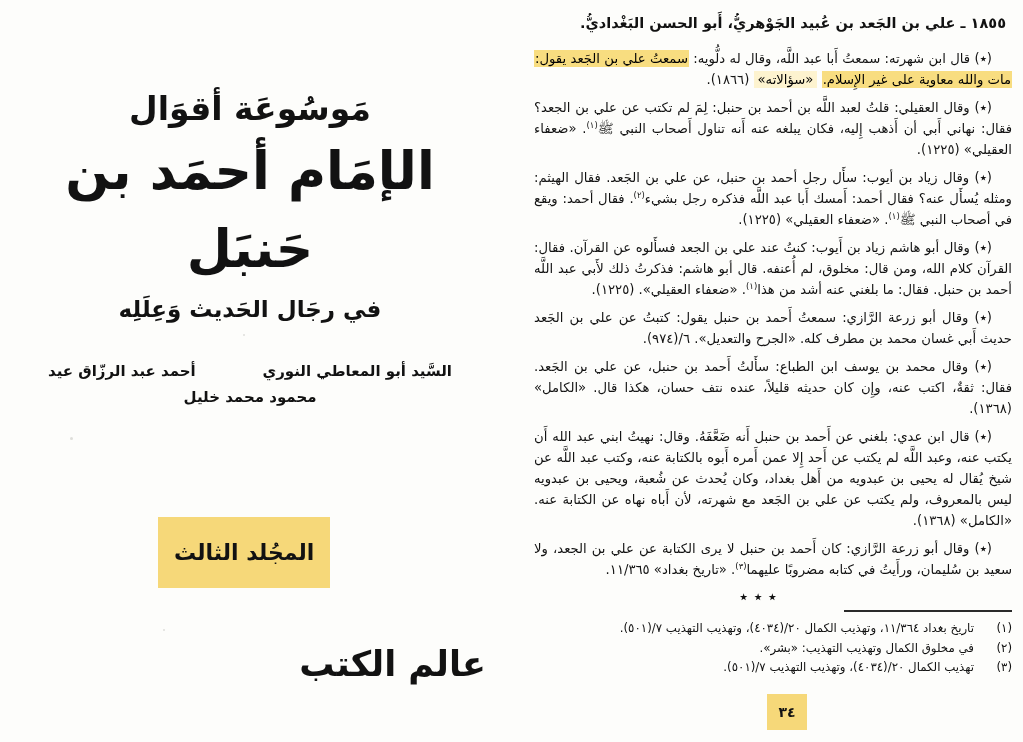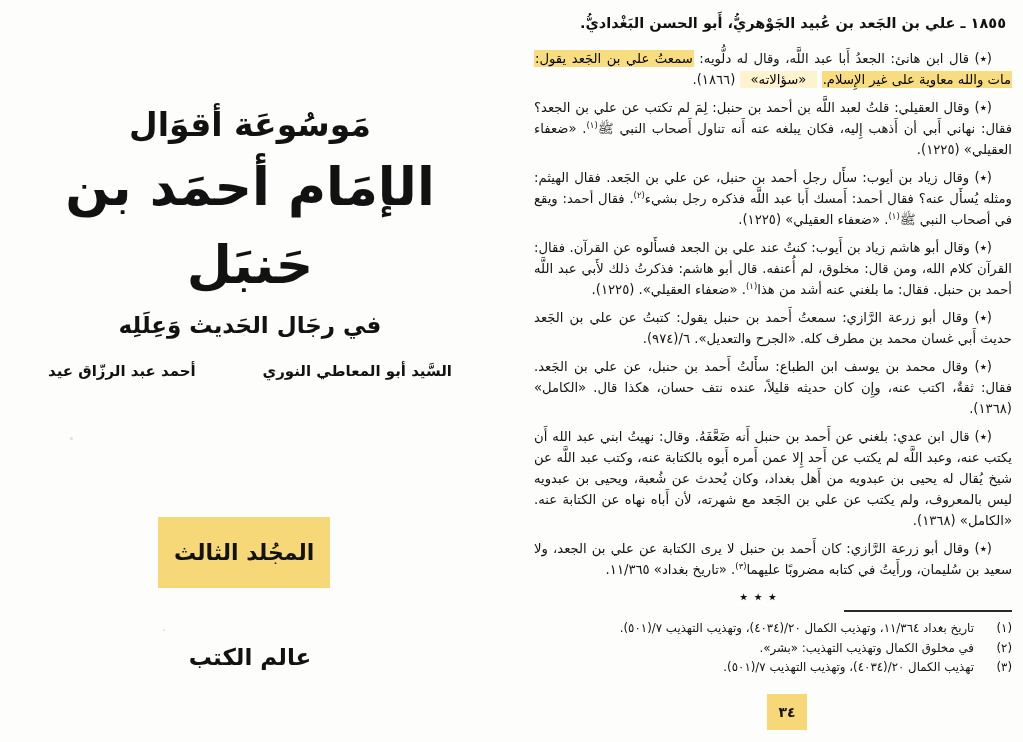--- a/index.html
+++ b/index.html
@@ -10,52 +10,52 @@
     overflow:hidden;
   }
   .spread{
     position:relative;width:1023px;height:742px;
     background:var(--page-bg,#fdfdfb);
     color:var(--ink,#121212);
   }
 
   
   .page-left{position:absolute;left:0;top:0;width:512px;height:742px;}
-  .cover-title{position:absolute;top:86px;left:14px;width:472px;text-align:center;direction:rtl;margin-top:16px;}
+  .cover-title{position:absolute;top:86px;left:14px;width:472px;text-align:center;direction:rtl;}
   .cover-title .l1{font-size:33px;font-weight:bold;line-height:1.4;}
   .cover-title .l2{font-size:52px;font-weight:bold;line-height:1.5;letter-spacing:-1px;}
   .cover-title .l3{font-size:23px;font-weight:bold;line-height:1.5;margin-top:4px;}
   .byline{position:absolute;top:348px;left:40px;width:420px;direction:rtl;text-align:center;}
   .byline-label{font-size:16px;font-weight:bold;}
   .compilers-row{display:flex;justify-content:space-between;margin:14px 8px 0 8px;font-size:15px;font-weight:bold;}
   .compiler-center{margin-top:8px;font-size:15px;font-weight:bold;}
   .volume-badge{
     position:absolute;left:158px;top:517px;
     background:var(--hl-strong,#f6d879);
     padding:23px 16px;font-size:22px;font-weight:bold;direction:rtl;white-space:nowrap;
   }
   .publisher{
-    position:absolute;top:644px;left:14px;width:472px;text-align:center;
-    font-size:23px;font-weight:bold;direction:rtl;letter-spacing:1px;
+    position:absolute;top:644px;left:14px;width:472px;text-align:right;
+    font-size:35px;font-weight:bold;direction:rtl;letter-spacing:1px;
   }
 
   
   .page-right{
     position:absolute;left:534px;top:12px;width:478px;
     direction:rtl;text-align:right;
   }
   .entry-heading{
     margin:0 6px 13px 0;font-size:14.5px;font-weight:bold;line-height:1.6;text-align:right;
   }
   .para{
     margin:0 0 7px 0;font-size:13.2px;line-height:21px;
     text-align:justify;text-indent:20px;
   }
   mark.hl{background:var(--hl,#f8dd80);padding:1px 1px;box-decoration-break:clone;-webkit-box-decoration-break:clone;}
-  mark.hl-light{background:var(--hl-light,#fdf3cf);padding:1px 11px;}
+  mark.hl-light{background:var(--hl-light,#fdf3cf);padding:1px 4px;}
   sup.fn-ref{font-size:8.5px;line-height:0;}
   .separator{
     text-align:center;font-size:16px;font-weight:bold;letter-spacing:8px;
     margin:2px 30px 4px 0;
   }
   .fn-divider{
     width:168px;height:0;border-top:2px solid #2a2a2a;
     margin:4px 0 7px auto;
   }
   .footnotes{font-size:11.8px;line-height:19.5px;}
@@ -82,36 +82,37 @@
       <div class="l1">مَوسُوعَة أقوَال</div>
       <div class="l2">الإمَام أحمَد بن حَنبَل</div>
       <div class="l3">في رجَال الحَديث وَعِلَلِه</div>
     </div>
 
     <div class="byline">
       <div class="compilers-row">
         <span>السَّيد أبو المعاطي النوري</span>
         <span>أحمد عبد الرزّاق عيد</span>
       </div>
+      <div class="compiler-center">محمود محمد خليل</div>
     </div>
 
     <div class="volume-badge">المجُلد الثالث</div>
 
     <div class="publisher">عالم الكتب</div>
 
     <span class="speck" style="left:70px;top:437px;width:3px;height:3px;"></span>
     <span class="speck" style="left:163px;top:629px;width:2px;height:2px;"></span>
     <span class="speck" style="left:243px;top:334px;width:2px;height:2px;"></span>
   </div>
 
   <div class="page-right">
     <h1 class="entry-heading">١٨٥٥ ـ علي بن الجَعد بن عُبيد الجَوْهريُّ، أَبو الحسن البَغْداديُّ.</h1>
 
     <div>
-        <p class="para"><span>(٭) قال ابن هانئ: الجعدُ أَبا عبد اللَّه، وقال له دلُّويه: </span><mark class="hl">سمعتُ علي بن الجَعد يقول: مات والله معاوية على غير الإِسلام.</mark><span> </span><mark class="hl-light">«سؤالاته»</mark><span> (١٨٦٦).</span></p>
+        <p class="para"><span>(٭) قال ابن شهرته: سمعتُ أَبا عبد اللَّه، وقال له دلُّويه: </span><mark class="hl">سمعتُ علي بن الجَعد يقول: مات والله معاوية على غير الإِسلام.</mark><span> </span><mark class="hl-light">«سؤالاته»</mark><span> (١٨٦٦).</span></p>
         <p class="para"><span>(٭) وقال العقيلي: قلتُ لعبد اللَّه بن أحمد بن حنبل: لِمَ لم تكتب عن علي بن الجعد؟ فقال: نهاني أَبي أن أَذهب إِليه، فكان يبلغه عنه أَنه تناول أَصحاب النبي ﷺ</span><sup class="fn-ref">(١)</sup><span>. «ضعفاء العقيلي» (١٢٢٥).</span></p>
         <p class="para"><span>(٭) وقال زياد بن أيوب: سأَل رجل أحمد بن حنبل، عن علي بن الجَعد. فقال الهيثم: ومثله يُسأَل عنه؟ فقال أحمد: أَمسك أَبا عبد اللَّه فذكره رجل بشيء</span><sup class="fn-ref">(٢)</sup><span>. فقال أحمد: ويقع في أصحاب النبي ﷺ</span><sup class="fn-ref">(١)</sup><span>. «ضعفاء العقيلي» (١٢٢٥).</span></p>
         <p class="para"><span>(٭) وقال أبو هاشم زياد بن أَيوب: كنتُ عند علي بن الجعد فسأَلوه عن القرآن. فقال: القرآن كلام الله، ومن قال: مخلوق، لم أُعنفه. قال أبو هاشم: فذكرتُ ذلك لأَبي عبد اللَّه أحمد بن حنبل. فقال: ما بلغني عنه أشد من هذا</span><sup class="fn-ref">(١)</sup><span>. «ضعفاء العقيلي». (١٢٢٥).</span></p>
         <p class="para"><span>(٭) وقال أبو زرعة الرَّازي: سمعتُ أَحمد بن حنبل يقول: كتبتُ عن علي بن الجَعد حديث أَبي غسان محمد بن مطرف كله. «الجرح والتعديل». ٦/(٩٧٤).</span></p>
         <p class="para"><span>(٭) وقال محمد بن يوسف ابن الطباع: سأَلتُ أَحمد بن حنبل، عن علي بن الجَعد. فقال: ثقةٌ، اكتب عنه، وإِن كان حديثه قليلاً، عنده نتف حسان، هكذا قال. «الكامل» (١٣٦٨).</span></p>
         <p class="para"><span>(٭) قال ابن عدي: بلغني عن أَحمد بن حنبل أَنه ضَعَّفَهُ. وقال: نهيتُ ابني عبد الله أَن يكتب عنه، وعبد اللَّه لم يكتب عن أَحد إِلا عمن أَمره أَبوه بالكتابة عنه، وكتب عبد اللَّه عن شيخ يُقال له يحيى بن عبدويه من أَهل بغداد، وكان يُحدث عن شُعبة، ويحيى بن عبدويه ليس بالمعروف، ولم يكتب عن علي بن الجَعد مع شهرته، لأن أَباه نهاه عن الكتابة عنه. «الكامل» (١٣٦٨).</span></p>
         <p class="para"><span>(٭) وقال أبو زرعة الرَّازي: كان أَحمد بن حنبل لا يرى الكتابة عن علي بن الجعد، ولا سعيد بن سُليمان، ورأَيتُ في كتابه مضروبًا عليهما</span><sup class="fn-ref">(٣)</sup><span>. «تاريخ بغداد» ١١/٣٦٥.</span></p>
       </div>
 
     <div class="separator">٭ ٭ ٭</div>

